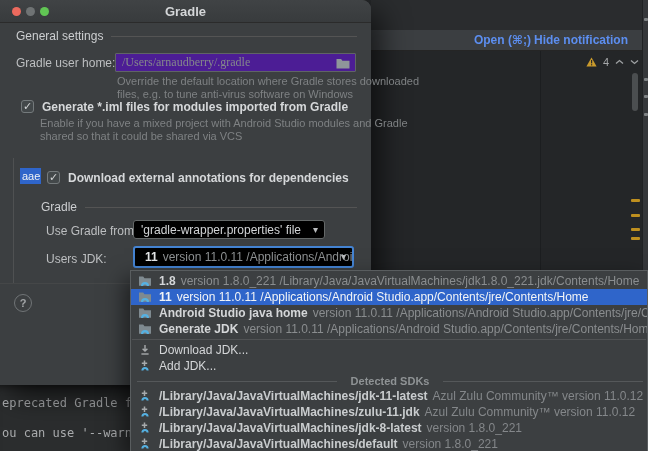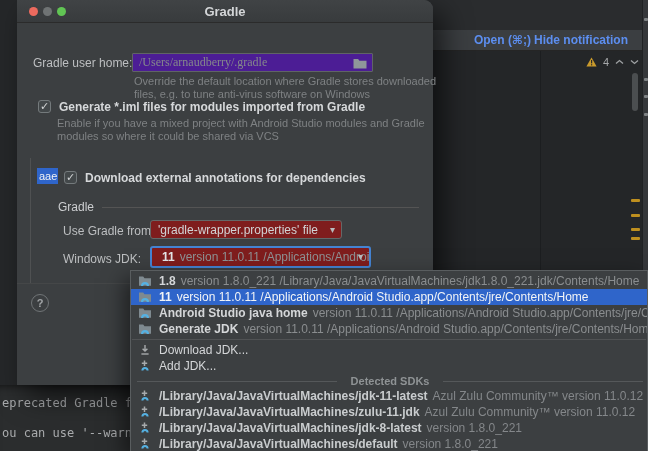--- a/index.html
+++ b/index.html
@@ -20,22 +20,22 @@
   .scrollthumb{left:632px;top:73px;width:6px;height:38px;background:#4b4e50;border-radius:3px;}
   .smark{left:631px;width:9px;height:3px;border-radius:1px;background:var(--stripe,#be8f1f);}
   .edgestrip{left:642px;top:0;width:6px;height:270px;background:#35373a;border-left:1px solid #202224;}
   .emark{position:absolute;left:1px;width:4px;height:3px;background:#7e8284;border-radius:1px;}
   .console{left:0;top:385px;width:371px;height:66px;background:#2b2d2e;
            font-family:"DejaVu Sans Mono","Liberation Mono",monospace;font-size:12px;color:#a9abad;
            box-shadow:inset 0 8px 10px -8px rgba(0,0,0,.7);}
   .cline{position:absolute;left:2px;white-space:nowrap;}
 
   
-  .dialog{left:0;top:0;width:416px;height:385px;background:#3c3f41;
-          border-radius:0 9px 9px 0;box-shadow:10px 12px 28px rgba(0,0,0,.6);color:#bdbfc1;font-size:12px;margin-left:17px;}
+  .dialog{left:0;top:0;width:371px;height:385px;background:#3c3f41;
+          border-radius:0 9px 9px 0;box-shadow:10px 12px 28px rgba(0,0,0,.6);color:#bdbfc1;font-size:12px;}
   .titlebar{position:absolute;left:0;top:0;right:0;height:22px;border-radius:0 9px 0 0;
             background:linear-gradient(#404345,#383b3d);border-bottom:1px solid #2b2b2b;
             display:flex;align-items:center;padding-left:12px;gap:5px;}
   .tl{width:9px;height:9px;border-radius:50%;}
   .tl.red{background:#ec6a5e;}
   .tl.gray{background:#6f7374;}
   .tl.green{background:#61c554;}
   .title{position:absolute;left:0;right:0;text-align:center;color:#d4d6d8;font-size:13px;font-weight:700;pointer-events:none;}
   .sec{position:absolute;display:flex;align-items:center;gap:8px;height:14px;}
   .sec-t{color:#cccED0;white-space:nowrap;}
@@ -45,21 +45,21 @@
          color:#85898b;line-height:17px;padding-left:6px;white-space:nowrap;overflow:hidden;font-family:Liberation Serif, serif;}
   .help{position:absolute;color:#7e8183;font-size:11px;white-space:nowrap;}
   .cb{position:absolute;display:flex;gap:8px;align-items:flex-start;}
   .cbbox{width:13px;height:13px;box-sizing:border-box;border:1px solid #747a7c;border-radius:3px;background:#43484a;
          color:#d3d5d6;font-size:11px;line-height:11px;text-align:center;font-style:normal;flex:0 0 auto;}
   .cbbox i{font-style:normal;}
   .cbl{color:#d6d8da;font-weight:700;white-space:nowrap;}
   .vline{left:13px;top:158px;width:1px;height:125px;background:#4f5152;}
   .projitem{left:20px;top:168px;width:21px;height:16px;background:var(--accent,#2f65ca);color:#f0f2f4;
             font-size:11px;line-height:16px;padding-left:2px;overflow:hidden;white-space:nowrap;box-sizing:border-box;}
-  .combo{position:absolute;background:#7f1d1d;border:1px solid #646868;border-radius:3px;box-sizing:border-box;
+  .combo{position:absolute;background:#000000;border:1px solid #646868;border-radius:3px;box-sizing:border-box;
          display:flex;align-items:center;padding:0 20px 0 7px;color:#d2d4d6;white-space:nowrap;overflow:hidden;}
   .combo .arr{position:absolute;right:6px;top:50%;transform:translateY(-54%);color:#b8babc;font-size:10px;}
   .combo.focus{border:2px solid var(--focus,#4483d2);padding-left:5px;}
   .combo .nm{font-weight:700;color:#e4e6e8;margin:0 5px;}
   .combo .dt{color:#8e9193;}
   .hline{left:0;top:283px;width:371px;height:1px;background:#4a4c4d;opacity:.65;}
   .helpbtn{left:14px;top:294px;width:18px;height:18px;border:1px solid #707476;border-radius:50%;box-sizing:border-box;
            color:#a2a5a7;font-size:11px;font-weight:700;line-height:16px;text-align:center;}
 
   
@@ -129,37 +129,41 @@
   </div>
 
   <div class="abs dialog">
     <div class="titlebar">
       <span class="tl red"></span>
       <span class="tl gray"></span>
       <span class="tl green"></span>
       <span class="title">Gradle</span>
     </div>
 
+    <div class="sec" style="left:16px;top:29px;right:14px">
+      <span class="sec-t">General settings</span>
+        <span class="sec-r"></span>
+    </div>
 
     <span class="lbl" style="left:16px;top:56px">Gradle user home:</span>
     <div class="field" style="left:115px;top:53px;width:241px;height:19px">
       <span>/Users/arnaudberry/.gradle</span>
       <svg style="position:absolute;right:5px;top:4px" width="14" height="11" viewBox="0 0 14 11">
         <path d="M0.5 1 h4.6 l1.3 1.8 H13.5 V10.5 H0.5 Z" fill="#8f969a"></path>
       </svg>
     </div>
     <span class="help" style="left:117px;top:75px">Override the default location where Gradle stores downloaded</span>
     <span class="help" style="left:117px;top:88px">files, e.g. to tune anti-virus software on Windows</span>
 
     <div class="cb" style="left:21px;top:100px">
       <span class="cbbox"><i>✓</i></span>
       <span class="cbl">Generate *.iml files for modules imported from Gradle</span>
     </div>
     <span class="help" style="left:40px;top:117px">Enable if you have a mixed project with Android Studio modules and Gradle</span>
-    <span class="help" style="left:40px;top:130px">modules so where it could be shared via VCS</span>
+    <span class="help" style="left:40px;top:130px">shared so that it could be shared via VCS</span>
 
 
     <div class="abs vline"></div>
     <div class="abs projitem">aae</div>
 
     <div class="cb" style="left:47px;top:171px">
       <span class="cbbox"><i>✓</i></span>
       <span class="cbl">Download external annotations for dependencies</span>
     </div>
 
@@ -167,21 +171,21 @@
       <span class="sec-t">Gradle</span>
         <span class="sec-r"></span>
     </div>
 
     <span class="lbl" style="left:46px;top:224px">Use Gradle from:</span>
     <div class="combo" style="left:133px;top:220px;width:192px;height:19px">
       <span>'gradle-wrapper.properties' file</span>
       <span class="arr">▾</span>
     </div>
 
-    <span class="lbl" style="left:46px;top:252px">Windows JDK:</span>
+    <span class="lbl" style="left:46px;top:252px">Users JDK:</span>
     <div class="combo focus" style="left:133px;top:246px;width:221px;height:22px">
       <svg width="14" height="14" viewBox="0 0 14 14">
         <path d="M1 2.5 h4.2 l1.3 1.8 H13 V11.8 H1 Z" fill="#7f8a90"></path>
         <path d="M3 12 A4 4 0 0 1 11 12 L8.8 12 A1.8 1.8 0 0 0 5.2 12 Z" fill="#55b1e2"></path>
       </svg>
       <span class="nm">11</span>
       <span class="dt">version 11.0.11 /Applications/Androic</span>
       <span class="arr">▾</span>
     </div>
 

